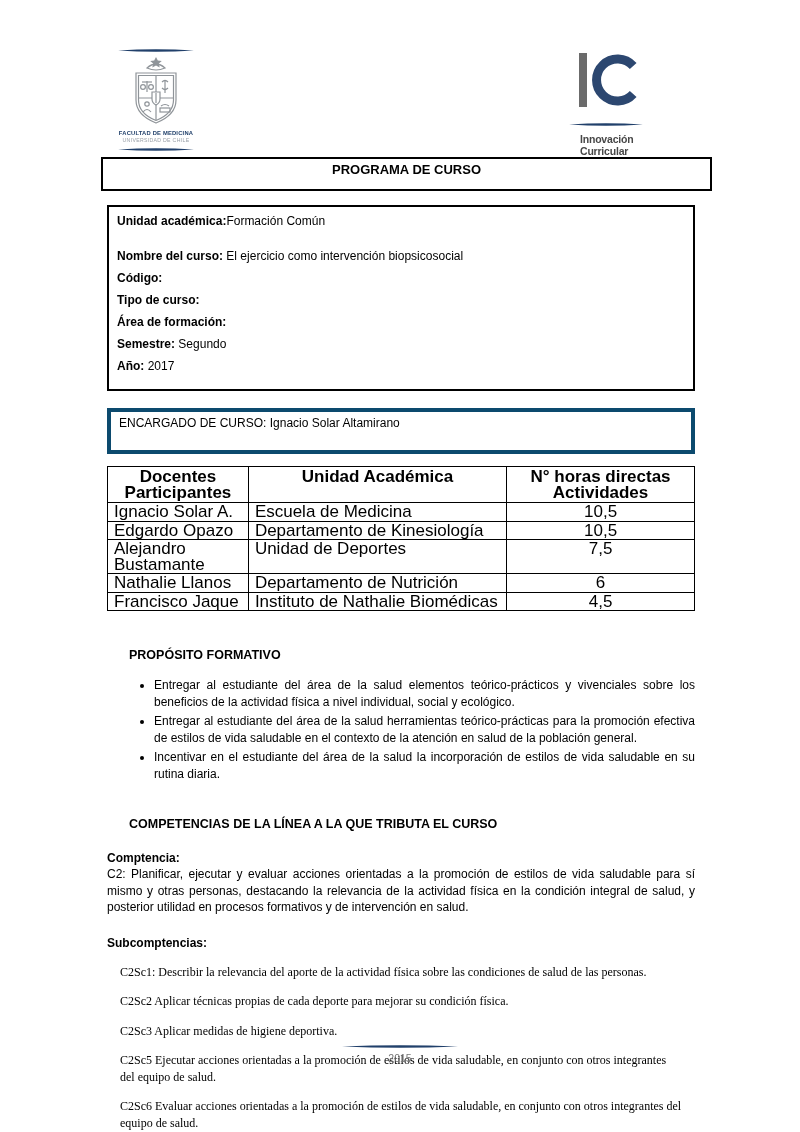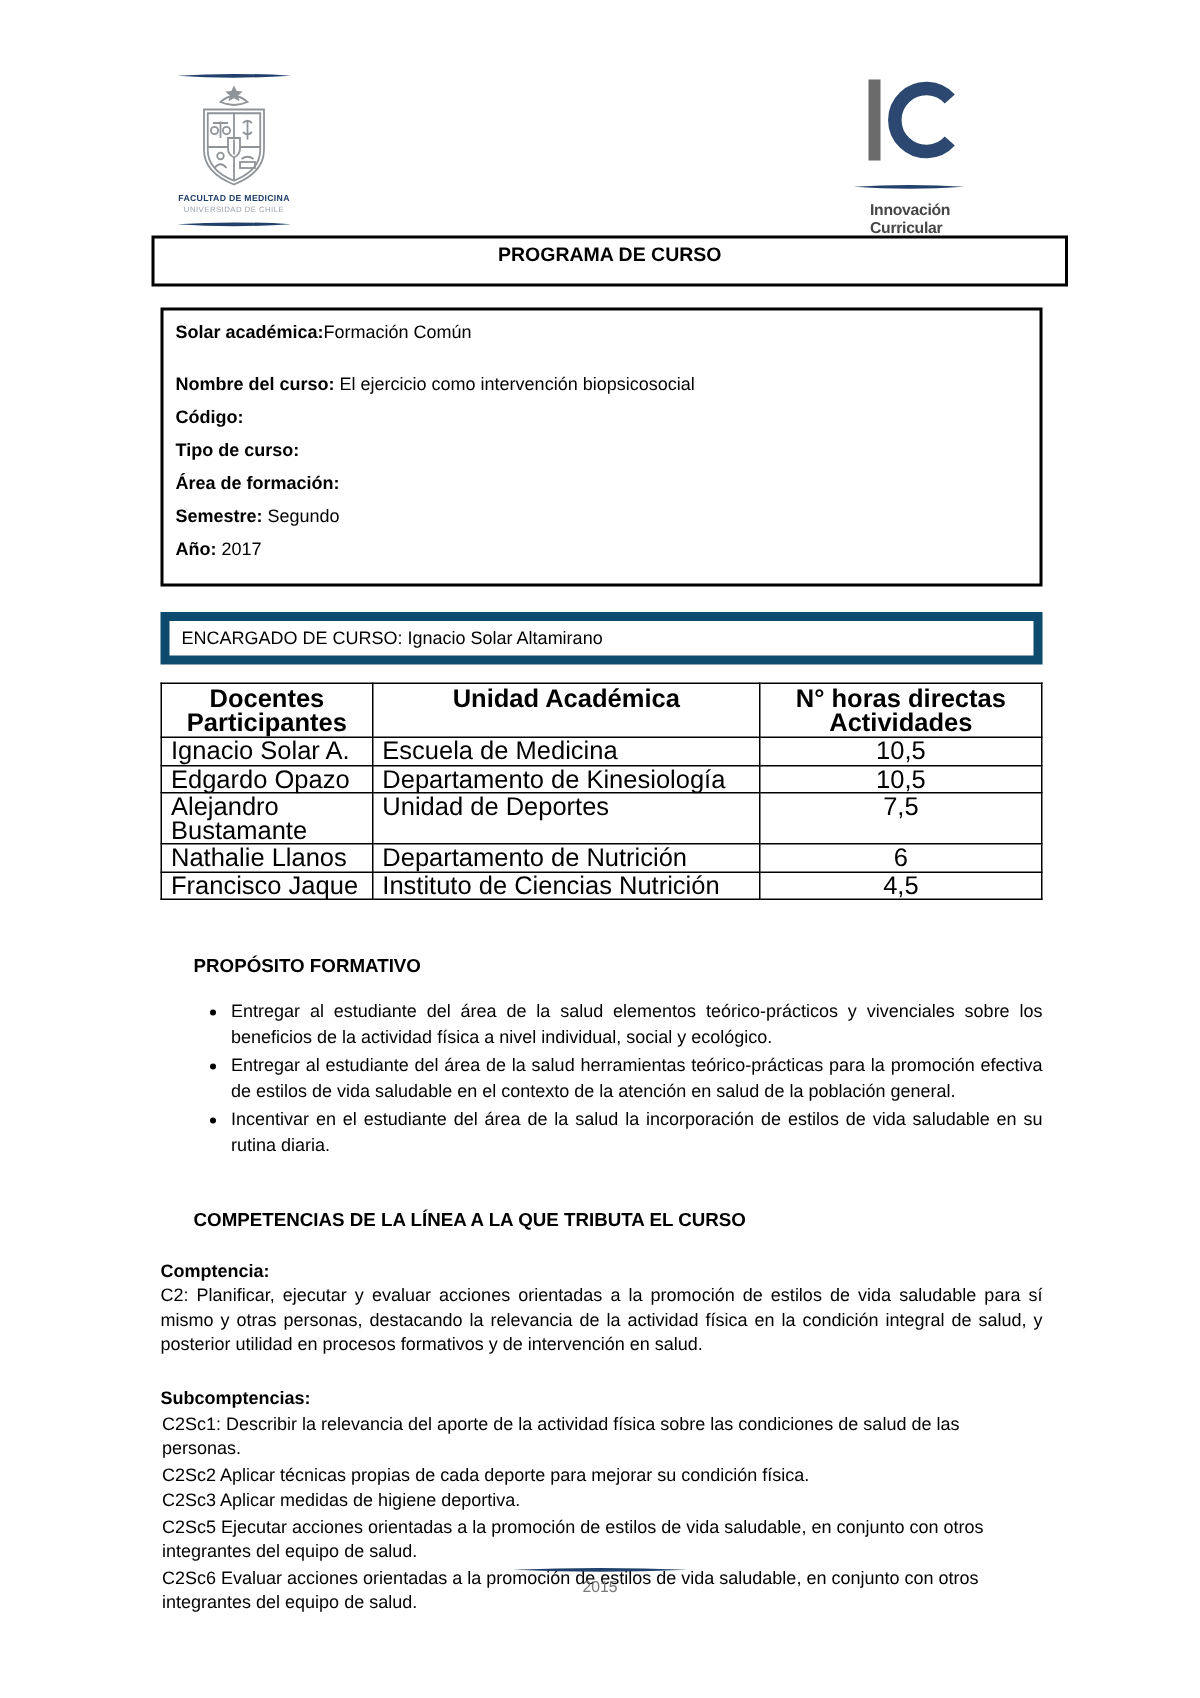--- a/index.html
+++ b/index.html
@@ -39,22 +39,22 @@
   .info-box{
     margin-top:14px;
     border:2px solid #000;
     padding:6px 10px 9px 8px;
     font-size:12px;
   }
   .info-box p{margin:0 0 6px;line-height:16px;}
   .info-box p.first{margin-bottom:19px;}
   .enc-box{
     margin-top:17px;
-    border:6px solid #0c4a6e;
-    padding:3px 8px 4px;
+    border:4px solid #0c4a6e;
+    padding:3px 8px 19px;
     font-size:12px;line-height:16px;
   }
   
   table.docentes{
     margin-top:12px;width:588px;
     border-collapse:collapse;
     font-size:17px;
   }
   table.docentes th,table.docentes td{
     border:1.5px solid #000;
@@ -67,21 +67,21 @@
   td.c-unit{width:44%;}
   td.c-hours{width:32%;text-align:center;}
   
   .sec-heading{font-size:12.5px;font-weight:bold;margin:0;padding-left:22px;}
   .proposito-heading{margin-top:37px;}
   ul.bullets{margin:15px 0 0;padding:0 0 0 47px;font-size:12px;}
   ul.bullets li{margin:0 0 2px;line-height:17px;text-align:justify;}
   .comp-heading{margin-top:34px;}
   .sub-label{font-size:12px;font-weight:bold;margin:19px 0 0;line-height:16px;}
   .comp-text{font-size:12px;line-height:16.5px;margin:0;text-align:justify;}
-  .sub-list p{font-size:12px;line-height:16.5px;margin:1px;}
+  .sub-list p{font-size:12px;line-height:16.5px;margin:13px;font-family:Liberation Serif, serif;}
   
   .footer{
     position:absolute;left:0;top:1044px;width:800px;
     text-align:center;color:var(--footer-text-gray);
     font-size:10.5px;line-height:14px;
   }
   .footer .lens{display:block;margin:0 auto 2px;}
 </style>
 </head>
 <body>
@@ -147,21 +147,21 @@
   </div>
 </div>
 
 <div class="content">
 
   <div class="title-box">
     <span>PROGRAMA DE CURSO</span>
   </div>
 
   <div class="info-box">
-    <p class="first"><b>Solar académica:</b><span>Formación Común</span></p>
+    <p class="first"><b>Unidad académica:</b><span>Formación Común</span></p>
     <p><b>Nombre del curso:</b><span> El ejercicio como intervención biopsicosocial</span></p>
     <p><b>Código:</b><span></span></p>
     <p><b>Tipo de curso:</b><span></span></p>
     <p><b>Área de formación:</b><span></span></p>
     <p><b>Semestre:</b><span> Segundo</span></p>
     <p><b>Año:</b><span> 2017</span></p>
   </div>
 
   <div class="enc-box"><span>ENCARGADO DE CURSO:</span><span> Ignacio Solar Altamirano</span></div>
 
@@ -189,21 +189,21 @@
         <td class="c-unit">Unidad de Deportes</td>
         <td class="c-hours">7,5</td>
       </tr>
       <tr>
         <td class="c-name">Nathalie Llanos</td>
         <td class="c-unit">Departamento de Nutrición</td>
         <td class="c-hours">6</td>
       </tr>
       <tr>
         <td class="c-name">Francisco Jaque</td>
-        <td class="c-unit">Instituto de Ciencias Nutrición</td>
+        <td class="c-unit">Instituto de Nathalie Biomédicas</td>
         <td class="c-hours">4,5</td>
       </tr>
     </tbody>
   </table>
 
   <p class="sec-heading proposito-heading">PROPÓSITO FORMATIVO</p>
 
   <ul class="bullets">
     <li>Entregar al estudiante del área de la salud elementos teórico-prácticos y vivenciales sobre los beneficios de la actividad física a nivel individual, social y ecológico.</li>
     <li>Entregar al estudiante del área de la salud herramientas teórico-prácticas para la promoción efectiva de estilos de vida saludable en el contexto de la atención en salud de la población general.</li>

